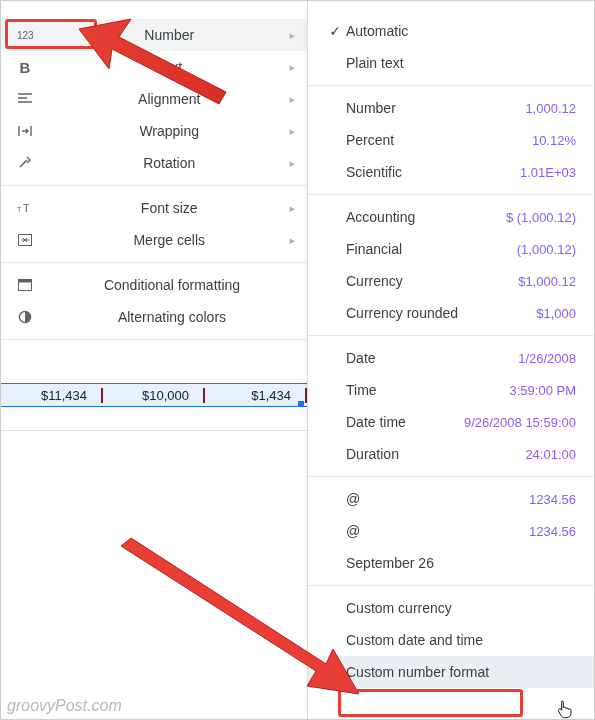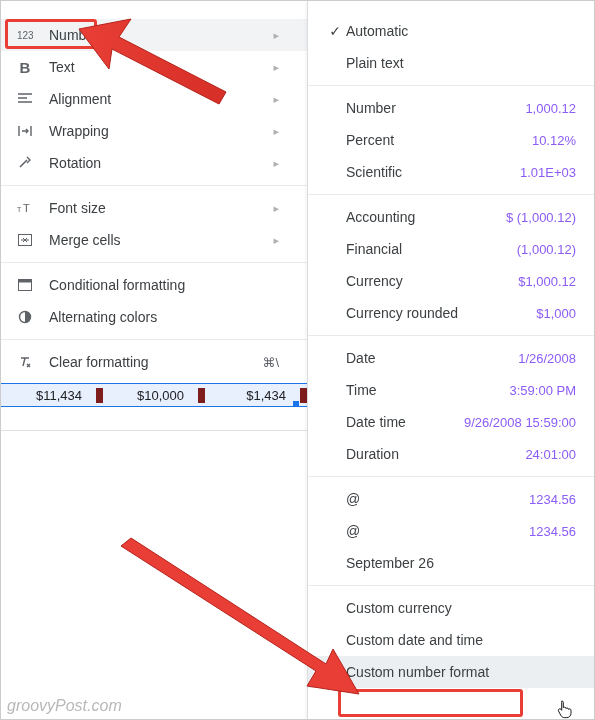--- a/index.html
+++ b/index.html
@@ -19,23 +19,24 @@
     position: absolute;
     left: 0; top: 0;
     width: 306px;
     background: #fff;
     z-index: 2;
   }
   .menu-item {
     display: flex;
     align-items: center;
     height: 32px;
-    padding: 0 28px 0 14px;
+    padding: 0 12px 0 14px;
     cursor: default;
     position: relative;
+    text-align: center;
   }
   .menu-item.hovered { background: #f1f3f4; }
   .menu-item .icon {
     width: 20px;
     display: inline-flex;
     justify-content: center;
     margin-right: 14px;
     color: #5f6368;
     font-size: 14px;
   }
@@ -87,21 +88,21 @@
   }
   .sheet-row.selected {
     background: #e8f0fe;
     border-top: 1px solid #1a73e8;
     border-bottom: 1px solid #1a73e8;
   }
   .sheet-cell {
     flex: 1;
     text-align: right;
     padding-right: 14px;
-    border-right: 7px solid #7f1d1d;
+    border-right: 2px solid #7f1d1d;
     color: #202124;
     position: relative;
   }
   .sel-handle {
     position: absolute;
     right: 1px; bottom: -4px;
     width: 6px; height: 6px;
     background: #1a73e8;
     z-index: 3;
   }
@@ -270,29 +271,20 @@
       <svg width="14" height="14" viewBox="0 0 14 14">
           <circle cx="7" cy="7" r="5.5" fill="none" stroke="#5f6368" stroke-width="1.4"></circle>
           <path d="M7 1.5a5.5 5.5 0 010 11z" fill="#5f6368"></path>
         </svg>
     </span>
     <span class="label">Alternating colors</span>
   </div>
 
   <div class="menu-sep"></div>
 
-  <div class="menu-item">
-    <span class="icon">
-      <svg width="14" height="14" viewBox="0 0 14 14">
-          <path d="M3 3h8M7 3l-2 8M9 9l3 3M12 9l-3 3" stroke="#5f6368" stroke-width="1.4" fill="none"></path>
-        </svg>
-    </span>
-    <span class="label">Clear formatting</span>
-    <span class="shortcut">⌘\</span>
-  </div>
 </div>
 
 <div class="sheet">
   <div class="sheet-row selected">
     <div class="sheet-cell"><span>$11,434</span></div>
     <div class="sheet-cell"><span>$10,000</span></div>
     <div class="sheet-cell" style="position:relative;"><span>$1,434</span><span class="sel-handle"></span></div>
   </div>
   <div class="sheet-row" style="border-bottom:1px solid #e0e0e0;">
     <div class="sheet-cell"></div>

